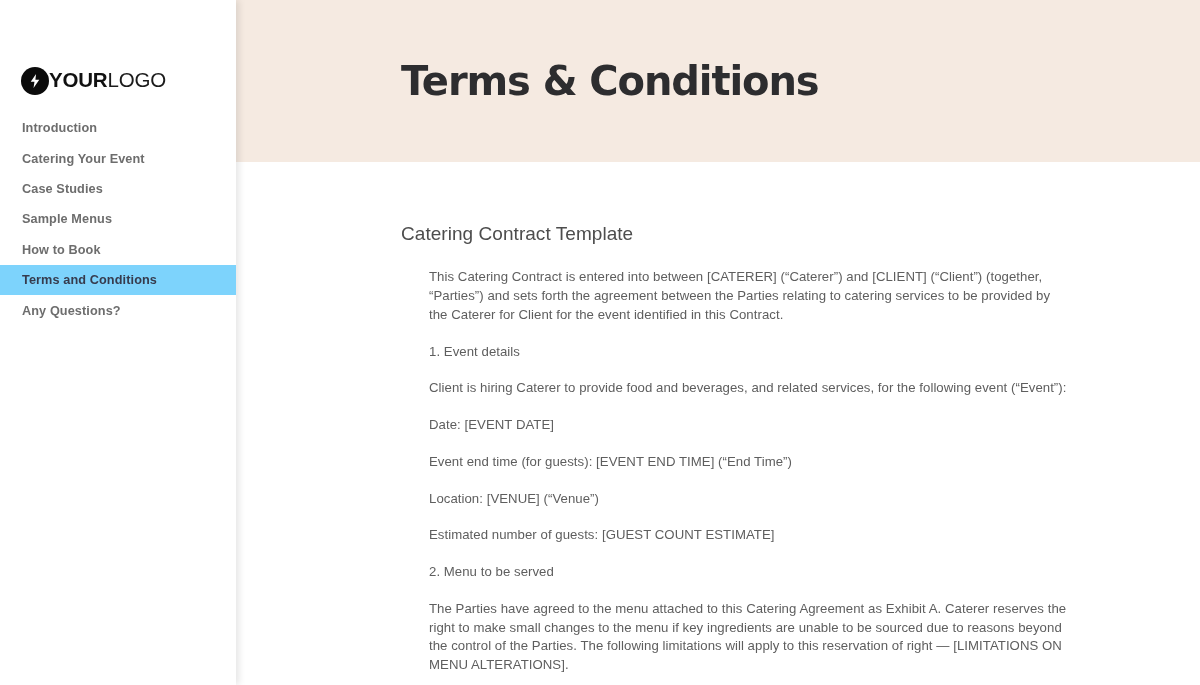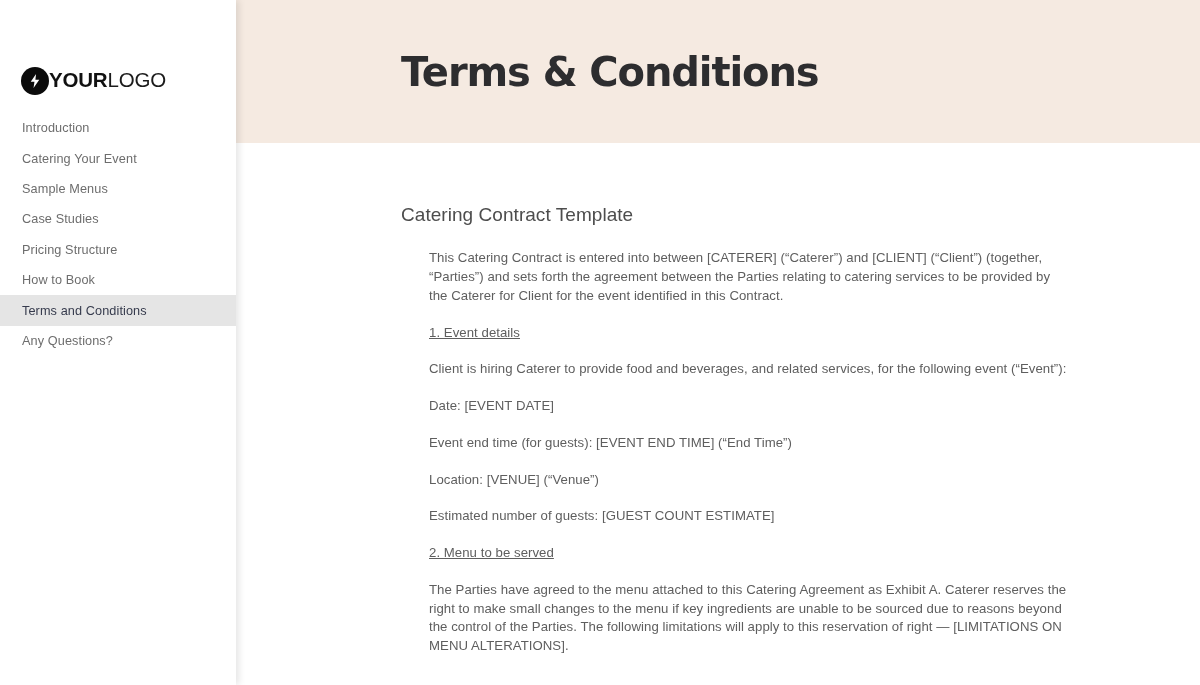--- a/index.html
+++ b/index.html
@@ -63,51 +63,52 @@
     color: #111111;
     white-space: nowrap;
   }
   .logo-text .b { font-weight: 700; }
   .logo-text .l { font-weight: 400; color: #1b1b1b; }
 
   .nav {
     margin-top: 12px;
     display: flex;
     flex-direction: column;
+    font-weight: bold;
   }
 
   .nav-item {
     height: 30.4px;
     display: flex;
     align-items: center;
     padding-left: 22px;
     font-size: 12.7px;
     color: #6d6d6d;
     letter-spacing: 0.1px;
     cursor: pointer;
     background: transparent;
     white-space: nowrap;
   }
   .nav-item.active {
-    background: #e5e5e5;
+    background: #7dd3fc;
     color: #363b4d;
   }
 
   
   .content {
     flex: 1;
     height: 685px;
     background: #ffffff;
     position: relative;
     overflow: hidden;
   }
 
   .page-header {
     background: #f5eae1;
-    height: 143px;
+    height: 162px;
     width: 100%;
     display: flex;
     align-items: center;
     padding-left: 165px;
   }
 
   .page-title {
     font-family: "DejaVu Sans", "Liberation Sans", sans-serif;
     font-size: 40px;
     font-weight: 700;
@@ -130,21 +131,21 @@
   }
 
   .doc-p {
     font-size: 13.2px;
     color: #5e5e5e;
     line-height: 1.42;
     margin-bottom: 18px;
     letter-spacing: 0.05px;
     margin-left: 28px;
   }
-  .doc-p.listitem { padding-left: 0; text-decoration: underline; }
+  .doc-p.listitem { padding-left: 0; }
 </style>
 </head>
 <body>
 
 <div class="app">
 
   <aside class="sidebar">
 
     <div class="logo-row">
       <span class="logo-mark">
@@ -158,27 +159,24 @@
     </div>
 
     <nav class="nav">
       <div class="nav-item">
         <span>Introduction</span>
       </div>
       <div class="nav-item">
         <span>Catering Your Event</span>
       </div>
       <div class="nav-item">
+        <span>Case Studies</span>
+      </div>
+      <div class="nav-item">
         <span>Sample Menus</span>
-      </div>
-      <div class="nav-item">
-        <span>Case Studies</span>
-      </div>
-      <div class="nav-item">
-        <span>Pricing Structure</span>
       </div>
       <div class="nav-item">
         <span>How to Book</span>
       </div>
       <div class="nav-item active">
         <span>Terms and Conditions</span>
       </div>
       <div class="nav-item">
         <span>Any Questions?</span>
       </div>

